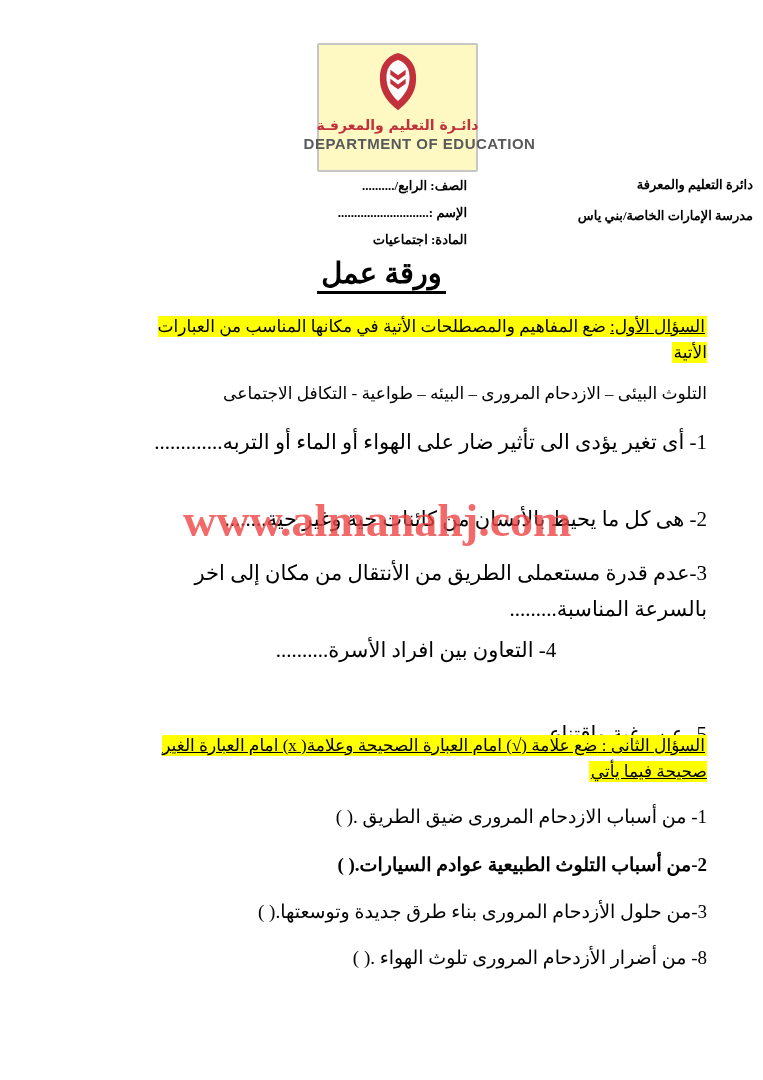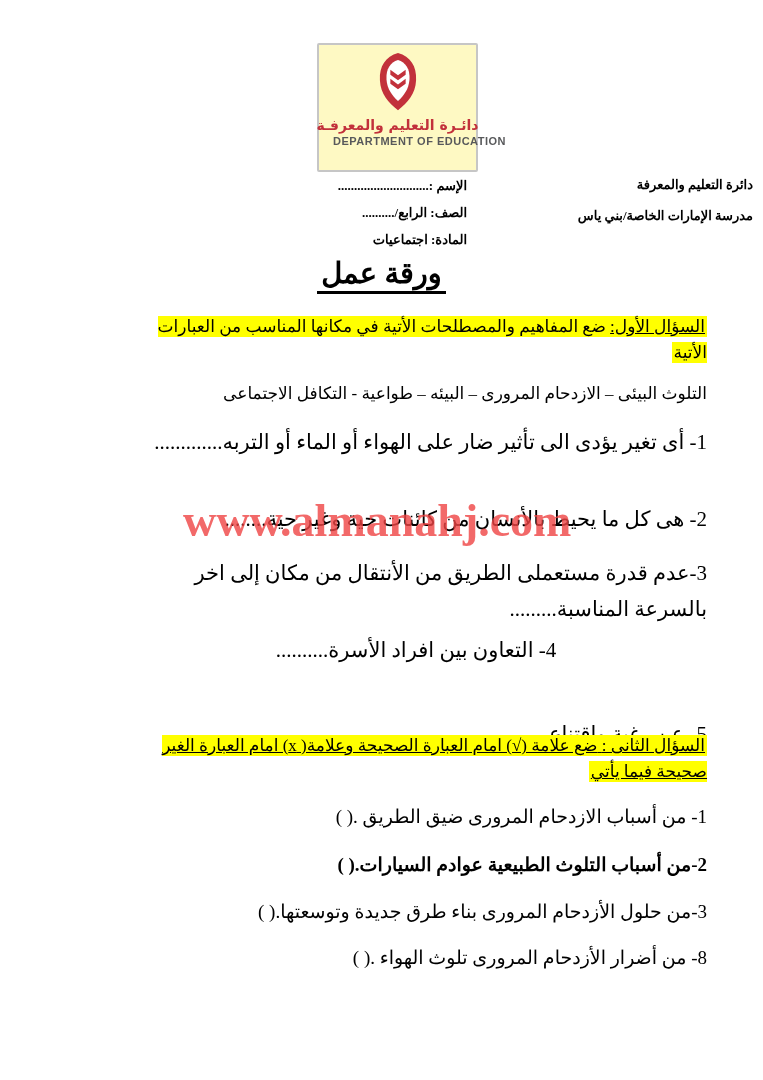--- a/index.html
+++ b/index.html
@@ -22,21 +22,21 @@
   }
   .emblem{margin-top:6px;width:54px;height:64px;}
   .logo-ar{
     margin-top:2px;
     font-family:"DejaVu Sans","Liberation Sans",sans-serif;
     font-weight:bold;font-size:14px;line-height:16px;color:#c2313b;
     direction:rtl;white-space:nowrap;
   }
   .logo-en{
     font-family:"Liberation Sans","DejaVu Sans",sans-serif;
-    font-size:11px;letter-spacing:.5px;color:#58595b;font-weight:bold;
+    font-size:15px;letter-spacing:.5px;color:#58595b;font-weight:bold;
     margin-top:2px;white-space:nowrap;padding-left:44px;
   }
 
   
   .school-col{
     position:absolute;top:169px;right:10px;text-align:right;
     font-size:13px;font-weight:bold;line-height:31px;white-space:nowrap;
   }
   .student-col{
     position:absolute;top:172px;right:296px;text-align:right;
@@ -95,22 +95,22 @@
     <div class="logo-ar">دائـرة التعليم والمعرفـة</div>
     <div class="logo-en">DEPARTMENT OF EDUCATION</div>
   </div>
 
   <div class="school-col">
     <div>دائرة التعليم والمعرفة</div>
     <div>مدرسة الإمارات الخاصة/بني ياس</div>
   </div>
 
   <div class="student-col">
+    <div>الصف: الرابع/..........</div>
     <div>الإسم :............................</div>
-    <div>الصف: الرابع/..........</div>
     <div>المادة: اجتماعيات</div>
   </div>
 
   <div class="title-wrap">
     <span class="title">ورقة عمل</span>
   </div>
 
   <div class="content">
 
     <div class="q-header t-q1h">

